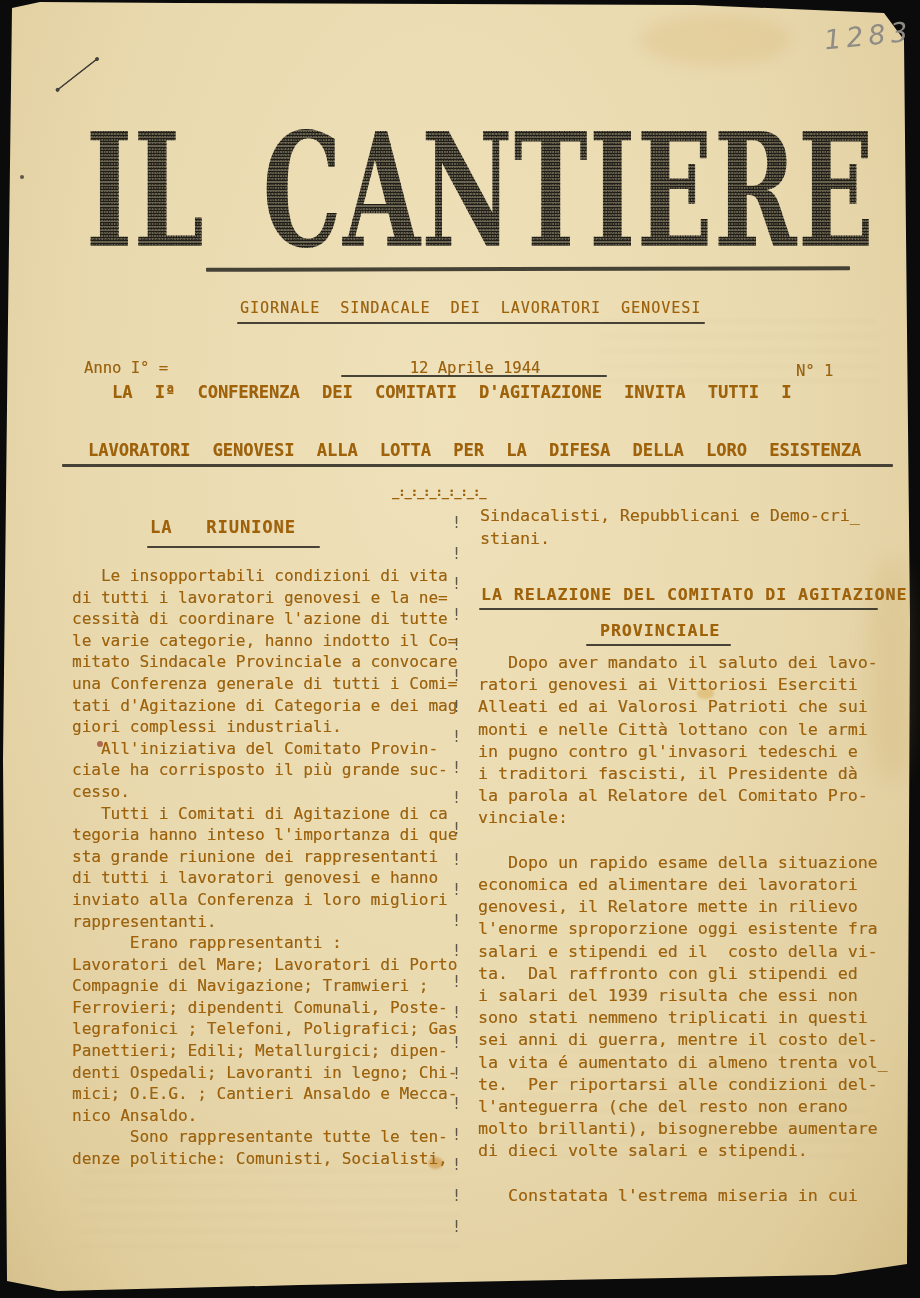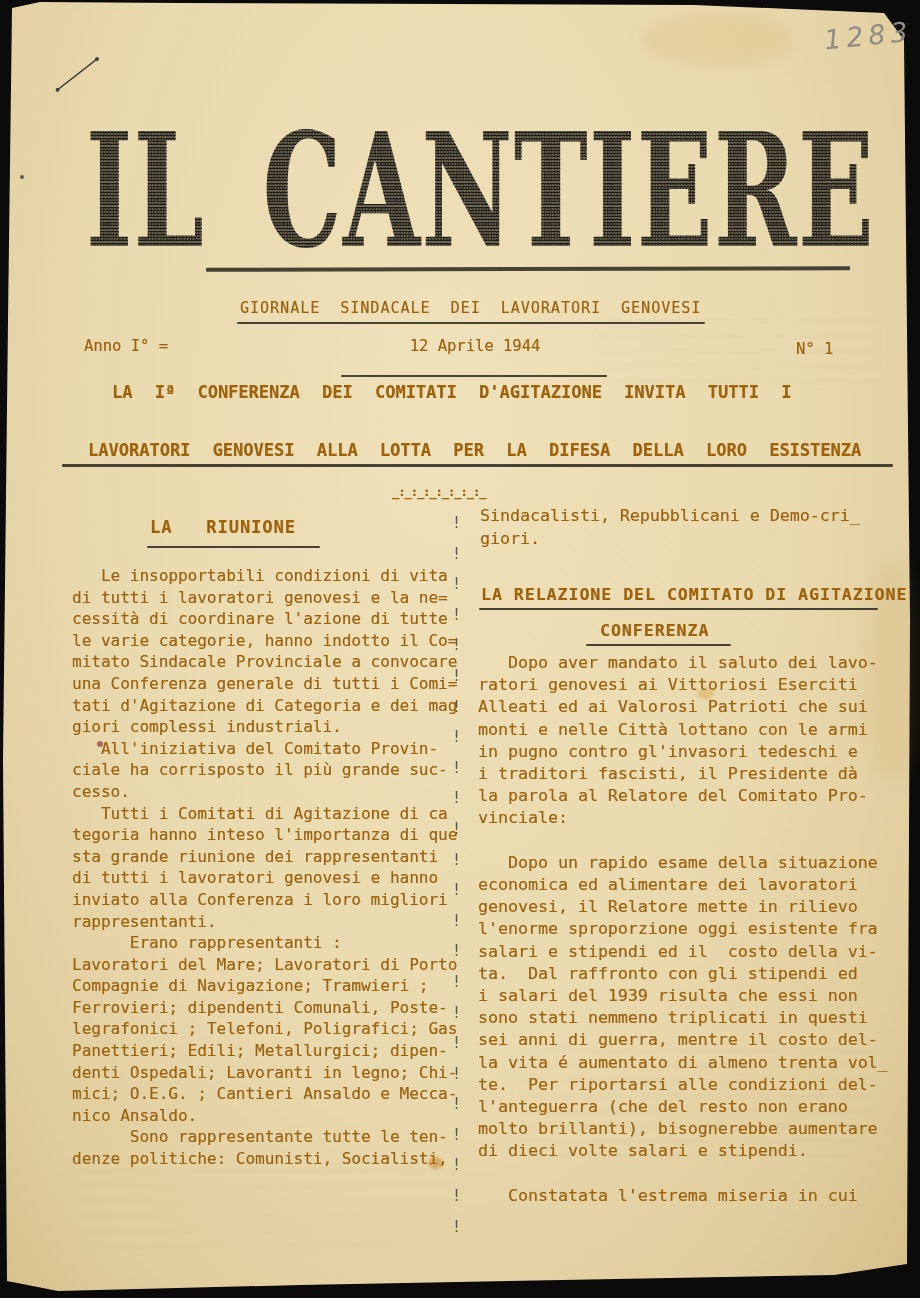--- a/index.html
+++ b/index.html
@@ -48,21 +48,21 @@
         radial-gradient(#1f1d17 1.1px, rgba(0,0,0,0) 1.5px),
         radial-gradient(#2a271f 1.0px, rgba(0,0,0,0) 1.4px),
         radial-gradient(#3a362b 0.9px, rgba(0,0,0,0) 1.3px);
       background-size:3px 3px,4px 4px,5px 5px;
       background-position:0 0,1.5px 2px,1px .5px;
       -webkit-background-clip:text;background-clip:text;
       color:transparent;-webkit-text-fill-color:transparent;
     }
   }
   .subtitle{left:240px;top:299px;font-size:15px;word-spacing:10px;letter-spacing:1px;}
-  .issue{font-size:15.5px;}
+  .issue{font-size:15.5px;margin-top:22px;}
   .headline{font-size:17px;font-weight:700;word-spacing:12px;}
   .divider-mark{left:392px;top:485px;font-size:12px;letter-spacing:-1px;font-weight:700;}
   .col-sep{
     left:452px;top:508px;font-size:15px;line-height:30.6px;color:#45423a;
     text-shadow:none;opacity:.85;
   }
   .col-heading{font-size:17px;letter-spacing:1px;font-weight:700;}
   .left-body{left:64px;top:565px;font-size:16px;line-height:21.6px;margin-left:8px;}
   .right-body{left:478px;top:652px;font-size:16.6px;line-height:22.2px;}
   .right-intro{left:480px;top:505px;font-size:16.6px;line-height:22.5px;}
@@ -170,25 +170,25 @@
 Ferrovieri; dipendenti Comunali, Poste-
 legrafonici ; Telefoni, Poligrafici; Gas
 Panettieri; Edili; Metallurgici; dipen-
 denti Ospedali; Lavoranti in legno; Chi-
 mici; O.E.G. ; Cantieri Ansaldo e Mecca-
 nico Ansaldo.
       Sono rappresentante tutte le ten-
 denze politiche: Comunisti, Socialisti,</div>
 
 <div class="type right-intro">Sindacalisti, Repubblicani e Demo-cri_
-giori.</div>
+stiani.</div>
 
 <div class="type col-heading" style="left:481px;top:585px;font-size:16.5px;">LA RELAZIONE DEL COMITATO DI AGITAZIONE</div>
 <div class="rule" style="left:479px;top:608px;width:399px;height:2px;"></div>
-<div class="type col-heading" style="left:600px;top:621px;font-size:16.5px;">CONFERENZA</div>
+<div class="type col-heading" style="left:600px;top:621px;font-size:16.5px;">PROVINCIALE</div>
 <div class="rule" style="left:586px;top:644px;width:145px;height:2px;"></div>
 
 <div class="type right-body">   Dopo aver mandato il saluto dei lavo-
 ratori genovesi ai Vittoriosi Eserciti
 Alleati ed ai Valorosi Patrioti che sui
 monti e nelle Città lottano con le armi
 in pugno contro gl'invasori tedeschi e
 i traditori fascisti, il Presidente dà
 la parola al Relatore del Comitato Pro-
 vinciale:

